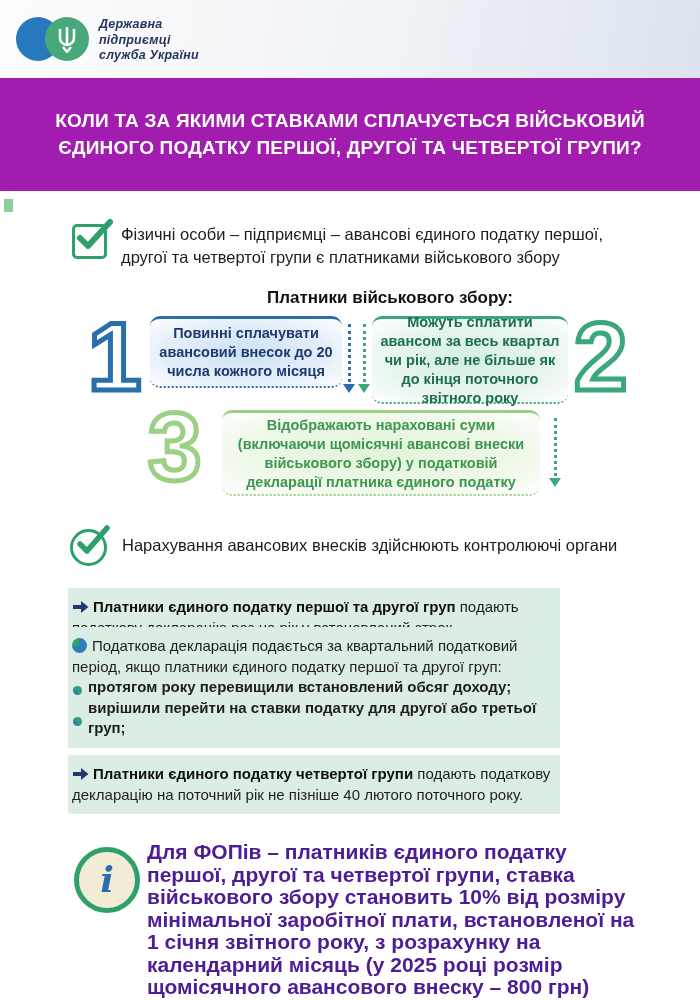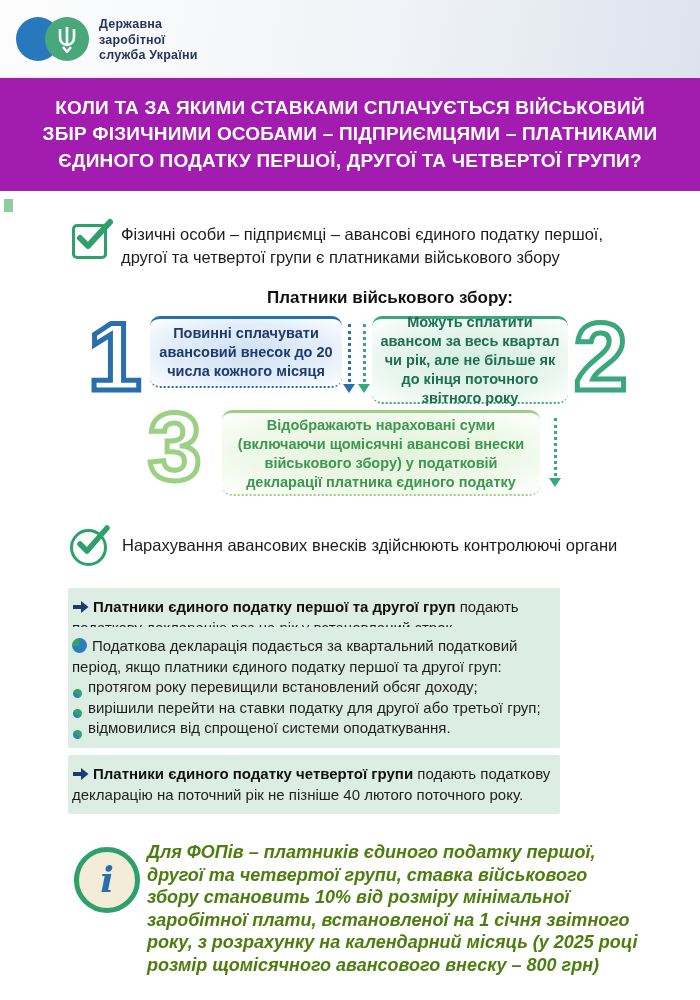--- a/index.html
+++ b/index.html
@@ -12,21 +12,21 @@
   
   .header {
     position:absolute; left:0; top:0; width:700px; height:78px;
     background:linear-gradient(100deg,#fdfdfd 0%,#f0f3f7 55%,#dce3ee 100%);
   }
   .logo { position:absolute; left:16px; top:16px; width:78px; height:46px; }
   .logo-blue  { position:absolute; left:0;  top:1px; width:44px; height:44px; border-radius:50%; background:#2878be; }
   .logo-green { position:absolute; left:29px; top:1px; width:44px; height:44px; border-radius:50%; background:#48a87a;
                 display:flex; align-items:center; justify-content:center; }
   .brand-text { position:absolute; left:99px; top:17px; font-size:12.5px; line-height:15.5px;
-                color:#26355f; font-weight:600; letter-spacing:.2px; }
+                color:#26355f; font-weight:600; letter-spacing:.2px;font-style:italic; }
   
   .banner {
     position:absolute; left:0; top:78px; width:700px; height:113px; background:#a21caf;
     display:flex; flex-direction:column; align-items:center; justify-content:center;
     color:#ffffff; font-weight:700; font-size:19px; line-height:26.5px; text-align:center; letter-spacing:.2px;
   }
   .green-chip { position:absolute; left:4px; top:199px; width:9px; height:13px; background:#8ccf9f; }
   
   .checkbox-icon { position:absolute; left:72px; top:224px; width:29px; height:29px;
                    border:3.5px solid #2ea06b; border-radius:5px; }
@@ -71,58 +71,57 @@
   .gbox { position:absolute; left:68px; width:492px; box-sizing:border-box;
           background:#dceee3; border-radius:2px; padding:9px 4px;
           font-size:15px; line-height:20.5px; color:#1e1e1e; }
   .gbox b { color:#101010; }
   .gbox.g1 { top:588px; }
   .gbox.g2 { top:627px; }
   .gbox.g3 { top:755px; }
   .arrow-right-icon { vertical-align:-1px; margin-right:4px; }
   .pie-icon { display:inline-block; width:15px; height:15px; border-radius:50%; vertical-align:-2px; margin-right:5px;
               background:conic-gradient(#2e7dbd 0deg 270deg,#35a06b 270deg 360deg); }
-  .bx-li { display:flex; align-items:flex-end; }
+  .bx-li { display:flex; align-items:center;font-weight:bold; }
   .bullet { flex:0 0 auto; display:inline-block; width:9px; height:9px; border-radius:50%; margin:6px 6px 0 1px;
             background:linear-gradient(45deg,#2e7dbd 0 42%,#35a06b 42% 100%); }
   
   .info-icon { position:absolute; left:74px; top:847px; width:56px; height:56px; border-radius:50%;
                border:5px solid #2ea06b; background:#f3edd8;
                display:flex; align-items:center; justify-content:center; }
   .info-icon span { font-family:"DejaVu Serif", serif; font-style:italic; font-weight:700;
                     font-size:36px; color:#2a6fad; margin-top:-3px; }
   .info-text { position:absolute; left:147px; top:841px; width:494px;
-               font-style:italic; font-weight:600; font-size:18px; line-height:22.5px; color:#4d7c0f; }
+               font-weight:600; font-size:21px; line-height:22.5px; color:#4c1d95; }
 </style>
 </head>
 <body>
 
 <div class="page">
 
   <div class="header">
     <div class="logo">
       <div class="logo-blue"></div>
       <div class="logo-green">
         <svg width="22" height="28" viewBox="0 0 22 28">
           <path d="M11 2 V20" stroke="#ffffff" stroke-width="2.6" fill="none"></path>
           <path d="M4 4 V12 C4 17 7 19.5 11 20 C15 19.5 18 17 18 12 V4" stroke="#ffffff" stroke-width="2.6" fill="none"></path>
           <path d="M7 22 L11 27 L15 22" stroke="#ffffff" stroke-width="2.4" fill="none"></path>
         </svg>
       </div>
     </div>
     <div class="brand-text">
       <div>Державна</div>
-      <div>заробітної</div>
+      <div>підприємці</div>
       <div>служба України</div>
     </div>
   </div>
 
   <div class="banner">
     <div>КОЛИ ТА ЗА ЯКИМИ СТАВКАМИ СПЛАЧУЄТЬСЯ ВІЙСЬКОВИЙ</div>
-    <div>ЗБІР ФІЗИЧНИМИ ОСОБАМИ – ПІДПРИЄМЦЯМИ – ПЛАТНИКАМИ</div>
     <div>ЄДИНОГО ПОДАТКУ ПЕРШОЇ, ДРУГОЇ ТА ЧЕТВЕРТОЇ ГРУПИ?</div>
   </div>
 
   <div class="green-chip"></div>
 
   <div class="checkbox-icon">
     <svg width="40" height="40" viewBox="0 0 40 40">
       <path d="M7 21 L15 29 L37 5" stroke="#2ea06b" stroke-width="6" fill="none" stroke-linecap="round" stroke-linejoin="round"></path>
     </svg>
   </div>
@@ -171,24 +170,20 @@
       <span class="pie-icon"></span><span>Податкова декларація подається за квартальний податковий період, якщо платники єдиного податку першої та другої груп:</span>
     </div>
     <div class="bx-li">
       <span class="bullet"></span>
       <span>протягом року перевищили встановлений обсяг доходу;</span>
     </div>
     <div class="bx-li">
       <span class="bullet"></span>
       <span>вирішили перейти на ставки податку для другої або третьої груп;</span>
     </div>
-    <div class="bx-li">
-      <span class="bullet"></span>
-      <span>відмовилися від спрощеної системи оподаткування.</span>
-    </div>
   </div>
 
   <div class="gbox g3">
     <svg class="arrow-right-icon" width="17" height="12" viewBox="0 0 17 12">
       <rect x="1" y="4" width="9" height="4" fill="#1f3a6e"></rect>
       <path d="M9 0 L16.5 6 L9 12 Z" fill="#1f3a6e"></path>
     </svg><b>Платники єдиного податку четвертої групи</b><span> подають податкову декларацію на поточний рік не пізніше 40 лютого поточного року.</span>
   </div>
 
   <div class="info-icon">

